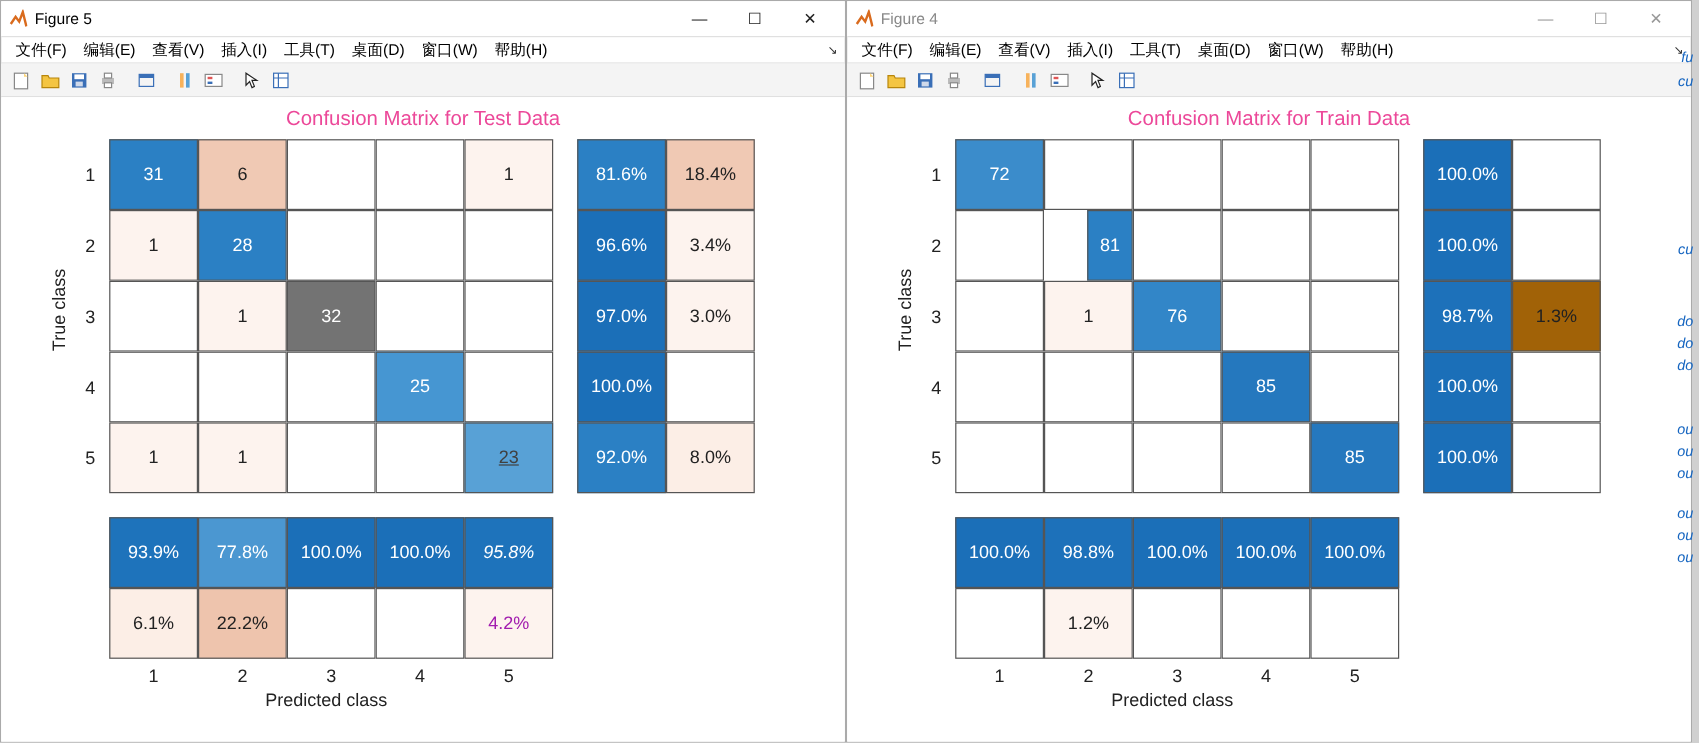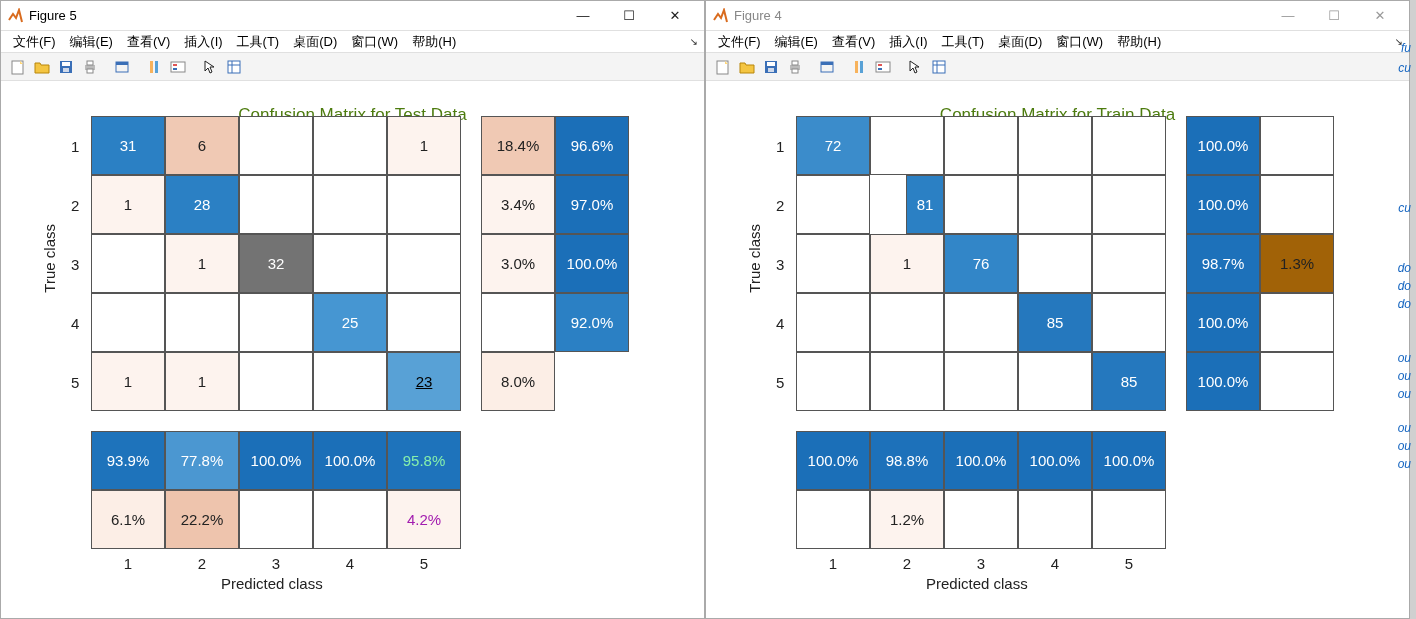--- a/index.html
+++ b/index.html
@@ -71,23 +71,23 @@
   .canvas {
     flex:1;
     position:relative;
     background:#fff;
   }
 
   .chart-title {
     position:absolute;
     width:100%;
     text-align:center;
-    top: 24px;
+    top: 8px;
     font-size:17px;
-    color:#4d7c0f;
+    color:#ec4899;
   }
 
   
   .mat {
     position:absolute;
     display:grid;
   }
   .cell {
     border:1px solid #555;
     display:flex;
@@ -228,39 +228,40 @@
         <div class="cell" style="background: rgb(255, 255, 255); color: rgb(34, 34, 34);"></div>
         <div class="cell" style="background: rgb(255, 255, 255); color: rgb(34, 34, 34);"></div>
         <div class="cell" style="background: rgb(255, 255, 255); color: rgb(34, 34, 34);"></div>
         <div class="cell" style="background: rgb(255, 255, 255); color: rgb(34, 34, 34);"></div>
         <div class="cell" style="background: rgb(70, 150, 210); color: rgb(255, 255, 255);">25</div>
         <div class="cell" style="background: rgb(255, 255, 255); color: rgb(34, 34, 34);"></div>
         <div class="cell" style="background: rgb(253, 243, 238); color: rgb(34, 34, 34);">1</div>
         <div class="cell" style="background: rgb(253, 243, 238); color: rgb(34, 34, 34);">1</div>
         <div class="cell" style="background: rgb(255, 255, 255); color: rgb(34, 34, 34);"></div>
         <div class="cell" style="background: rgb(255, 255, 255); color: rgb(34, 34, 34);"></div>
-        <div class="cell" style="background: rgb(88, 161, 214); color: #000000; text-decoration: underline;">23</div>
+        <div class="cell" style="background: rgb(88, 161, 214); color: #404040; text-decoration: underline;">23</div>
       </div>
       <div class="mat" style="left: 480px; top: 35px; grid-template-columns: repeat(2, 74px); grid-template-rows: repeat(5, 59px);">
+        <div class="cell" style="background: rgb(43, 128, 196); color: rgb(255, 255, 255);">81.6%</div>
         <div class="cell" style="background: rgb(240, 201, 180); color: rgb(34, 34, 34);">18.4%</div>
         <div class="cell" style="background: rgb(27, 111, 184); color: rgb(255, 255, 255);">96.6%</div>
         <div class="cell" style="background: rgb(253, 243, 238); color: rgb(34, 34, 34);">3.4%</div>
         <div class="cell" style="background: rgb(27, 111, 184); color: rgb(255, 255, 255);">97.0%</div>
         <div class="cell" style="background: rgb(253, 243, 238); color: rgb(34, 34, 34);">3.0%</div>
         <div class="cell" style="background: rgb(27, 111, 184); color: rgb(255, 255, 255);">100.0%</div>
         <div class="cell" style="background: rgb(255, 255, 255); color: rgb(34, 34, 34);"></div>
         <div class="cell" style="background: rgb(43, 128, 196); color: rgb(255, 255, 255);">92.0%</div>
         <div class="cell" style="background: rgb(252, 238, 230); color: rgb(34, 34, 34);">8.0%</div>
       </div>
       <div class="mat" style="left: 90px; top: 350px; grid-template-columns: repeat(5, 74px); grid-template-rows: repeat(2, 59px);">
         <div class="cell" style="background: rgb(30, 115, 187); color: rgb(255, 255, 255);">93.9%</div>
         <div class="cell" style="background: rgb(75, 151, 209); color: rgb(255, 255, 255);">77.8%</div>
         <div class="cell" style="background: rgb(27, 111, 184); color: rgb(255, 255, 255);">100.0%</div>
         <div class="cell" style="background: rgb(27, 111, 184); color: rgb(255, 255, 255);">100.0%</div>
-        <div class="cell" style="background: rgb(30, 115, 187); color: #86efac;">95.8%</div>
+        <div class="cell" style="background: rgb(30, 115, 187); color: #ffffff; font-style: italic;">95.8%</div>
         <div class="cell" style="background: rgb(252, 238, 230); color: rgb(34, 34, 34);">6.1%</div>
         <div class="cell" style="background: rgb(238, 196, 173); color: rgb(34, 34, 34);">22.2%</div>
         <div class="cell" style="background: rgb(255, 255, 255); color: rgb(34, 34, 34);"></div>
         <div class="cell" style="background: rgb(255, 255, 255); color: rgb(34, 34, 34);"></div>
         <div class="cell" style="background: rgb(253, 243, 238); color: #a21caf;">4.2%</div>
       </div>
       <div class="tick" style="left: 70px; top: 56.5px;">1</div>
       <div class="tick" style="left: 70px; top: 115.5px;">2</div>
       <div class="tick" style="left: 70px; top: 174.5px;">3</div>
       <div class="tick" style="left: 70px; top: 233.5px;">4</div>

